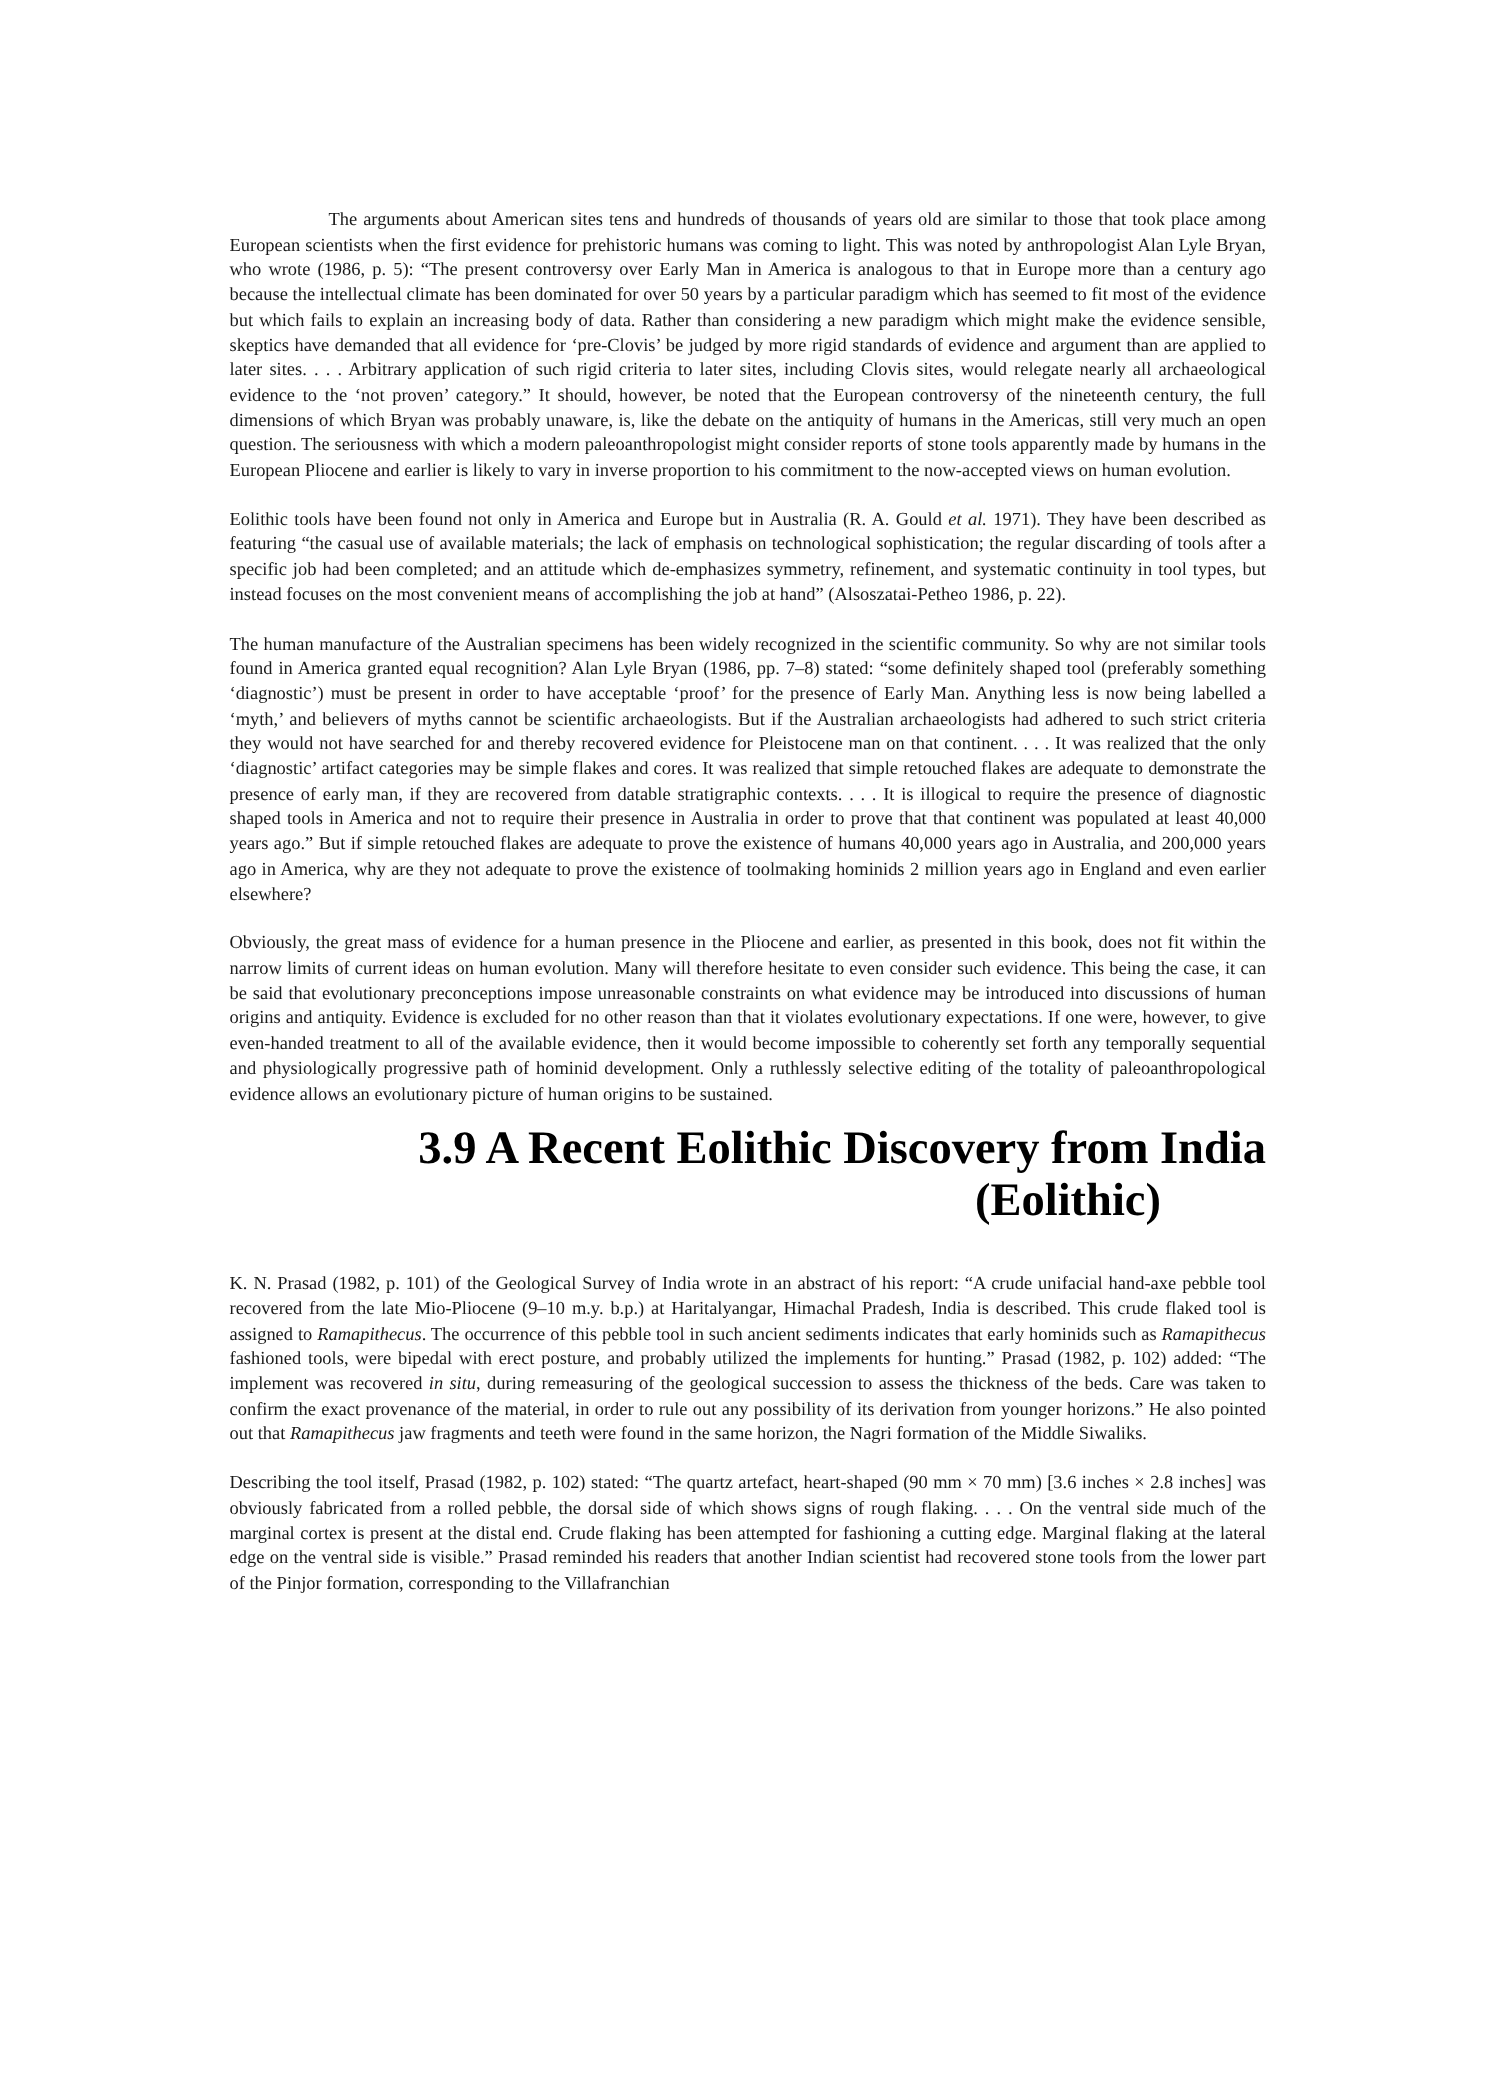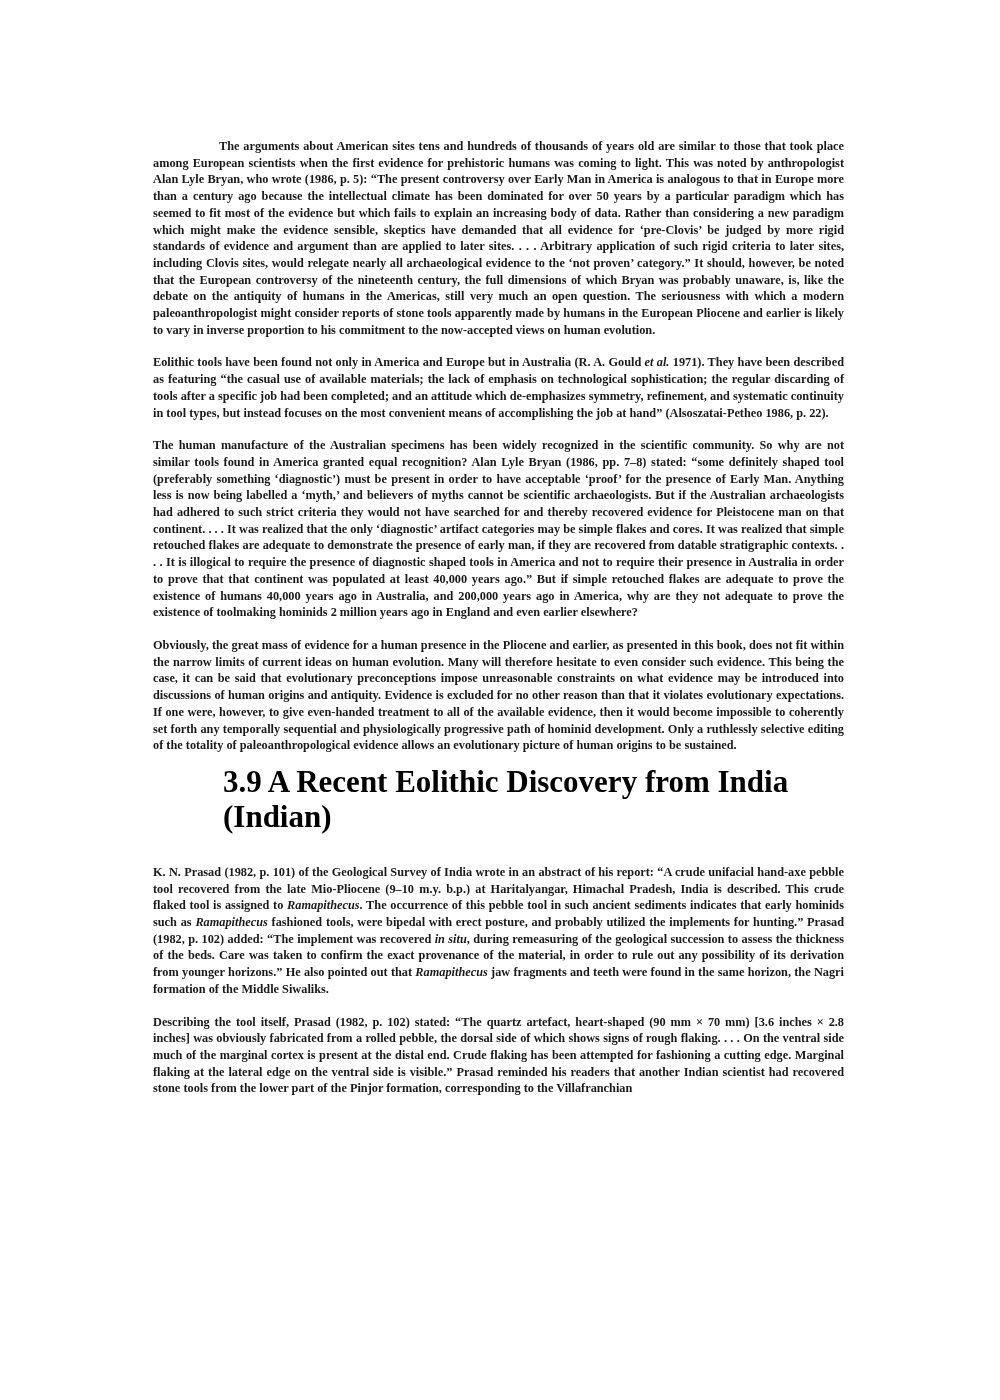--- a/index.html
+++ b/index.html
@@ -20,31 +20,30 @@
       left: 153px;
       top: 138px;
       width: 691px;
     }
     .para {
       margin: 0;
       font-size: 12.3px;
       line-height: 16.7px;
       text-align: justify;
       text-align-last: left;
-      font-weight: bold;
     }
     .para.indent {
       text-indent: 66px;
     }
     .gap {
       height: 16px;
     }
     .heading {
       margin: 10px 0 14px 0;
-      text-align: left;
+      text-align: right;
       font-family: "Liberation Serif", "DejaVu Serif", serif;
       font-weight: bold;
       font-size: 31px;
       line-height: 35px;
       color: #000000;
       padding-left: 70px;
     }
     .heading .line2 {
       display: block;
       padding-right: 70px;
@@ -63,21 +62,21 @@
   <p class="para"><span>Eolithic tools have been found not only in America and Europe but in Australia (R. A. Gould </span><em>et al.</em><span> 1971). They have been described as featuring “the casual use of available materials; the lack of emphasis on technological sophistication; the regular discarding of tools after a specific job had been completed; and an attitude which de-emphasizes symmetry, refinement, and systematic continuity in tool types, but instead focuses on the most convenient means of accomplishing the job at hand” (Alsoszatai-Petheo 1986, p. 22).</span></p>
 
   <div class="gap"></div>
 
   <p class="para">The human manufacture of the Australian specimens has been widely recognized in the scientific community. So why are not similar tools found in America granted equal recognition? Alan Lyle Bryan (1986, pp. 7–8) stated: “some definitely shaped tool (preferably something ‘diagnostic’) must be present in order to have acceptable ‘proof’ for the presence of Early Man. Anything less is now being labelled a ‘myth,’ and believers of myths cannot be scientific archaeologists. But if the Australian archaeologists had adhered to such strict criteria they would not have searched for and thereby recovered evidence for Pleistocene man on that continent. . . . It was realized that the only ‘diagnostic’ artifact categories may be simple flakes and cores. It was realized that simple retouched flakes are adequate to demonstrate the presence of early man, if they are recovered from datable stratigraphic contexts. . . . It is illogical to require the presence of diagnostic shaped tools in America and not to require their presence in Australia in order to prove that that continent was populated at least 40,000 years ago.” But if simple retouched flakes are adequate to prove the existence of humans 40,000 years ago in Australia, and 200,000 years ago in America, why are they not adequate to prove the existence of toolmaking hominids 2 million years ago in England and even earlier elsewhere?</p>
 
   <div class="gap"></div>
 
   <p class="para">Obviously, the great mass of evidence for a human presence in the Pliocene and earlier, as presented in this book, does not fit within the narrow limits of current ideas on human evolution. Many will therefore hesitate to even consider such evidence. This being the case, it can be said that evolutionary preconceptions impose unreasonable constraints on what evidence may be introduced into discussions of human origins and antiquity. Evidence is excluded for no other reason than that it violates evolutionary expectations. If one were, however, to give even-handed treatment to all of the available evidence, then it would become impossible to coherently set forth any temporally sequential and physiologically progressive path of hominid development. Only a ruthlessly selective editing of the totality of paleoanthropological evidence allows an evolutionary picture of human origins to be sustained.</p>
 
-  <h2 class="heading"><span>3.9 A Recent Eolithic Discovery from India</span><span class="line2">(Indian)</span></h2>
+  <h2 class="heading"><span>3.9 A Recent Eolithic Discovery from India</span><span class="line2">(Eolithic)</span></h2>
 
 
   <div class="gap"></div>
 
   <p class="para"><span>K. N. Prasad (1982, p. 101) of the Geological Survey of India wrote in an abstract of his report: “A crude unifacial hand-axe pebble tool recovered from the late Mio-Pliocene (9–10 m.y. b.p.) at Haritalyangar, Himachal Pradesh, India is described. This crude flaked tool is assigned to </span><em>Ramapithecus</em><span>. The occurrence of this pebble tool in such ancient sediments indicates that early hominids such as </span><em>Ramapithecus</em><span> fashioned tools, were bipedal with erect posture, and probably utilized the implements for hunting.” Prasad (1982, p. 102) added: “The implement was recovered </span><em>in situ</em><span>, during remeasuring of the geological succession to assess the thickness of the beds. Care was taken to confirm the exact provenance of the material, in order to rule out any possibility of its derivation from younger horizons.” He also pointed out that </span><em>Ramapithecus</em><span> jaw fragments and teeth were found in the same horizon, the Nagri formation of the Middle Siwaliks.</span></p>
 
   <div class="gap"></div>
 
   <p class="para">Describing the tool itself, Prasad (1982, p. 102) stated: “The quartz artefact, heart-shaped (90 mm × 70 mm) [3.6 inches × 2.8 inches] was obviously fabricated from a rolled pebble, the dorsal side of which shows signs of rough flaking. . . . On the ventral side much of the marginal cortex is present at the distal end. Crude flaking has been attempted for fashioning a cutting edge. Marginal flaking at the lateral edge on the ventral side is visible.” Prasad reminded his readers that another Indian scientist had recovered stone tools from the lower part of the Pinjor formation, corresponding to the Villafranchian</p>
 

